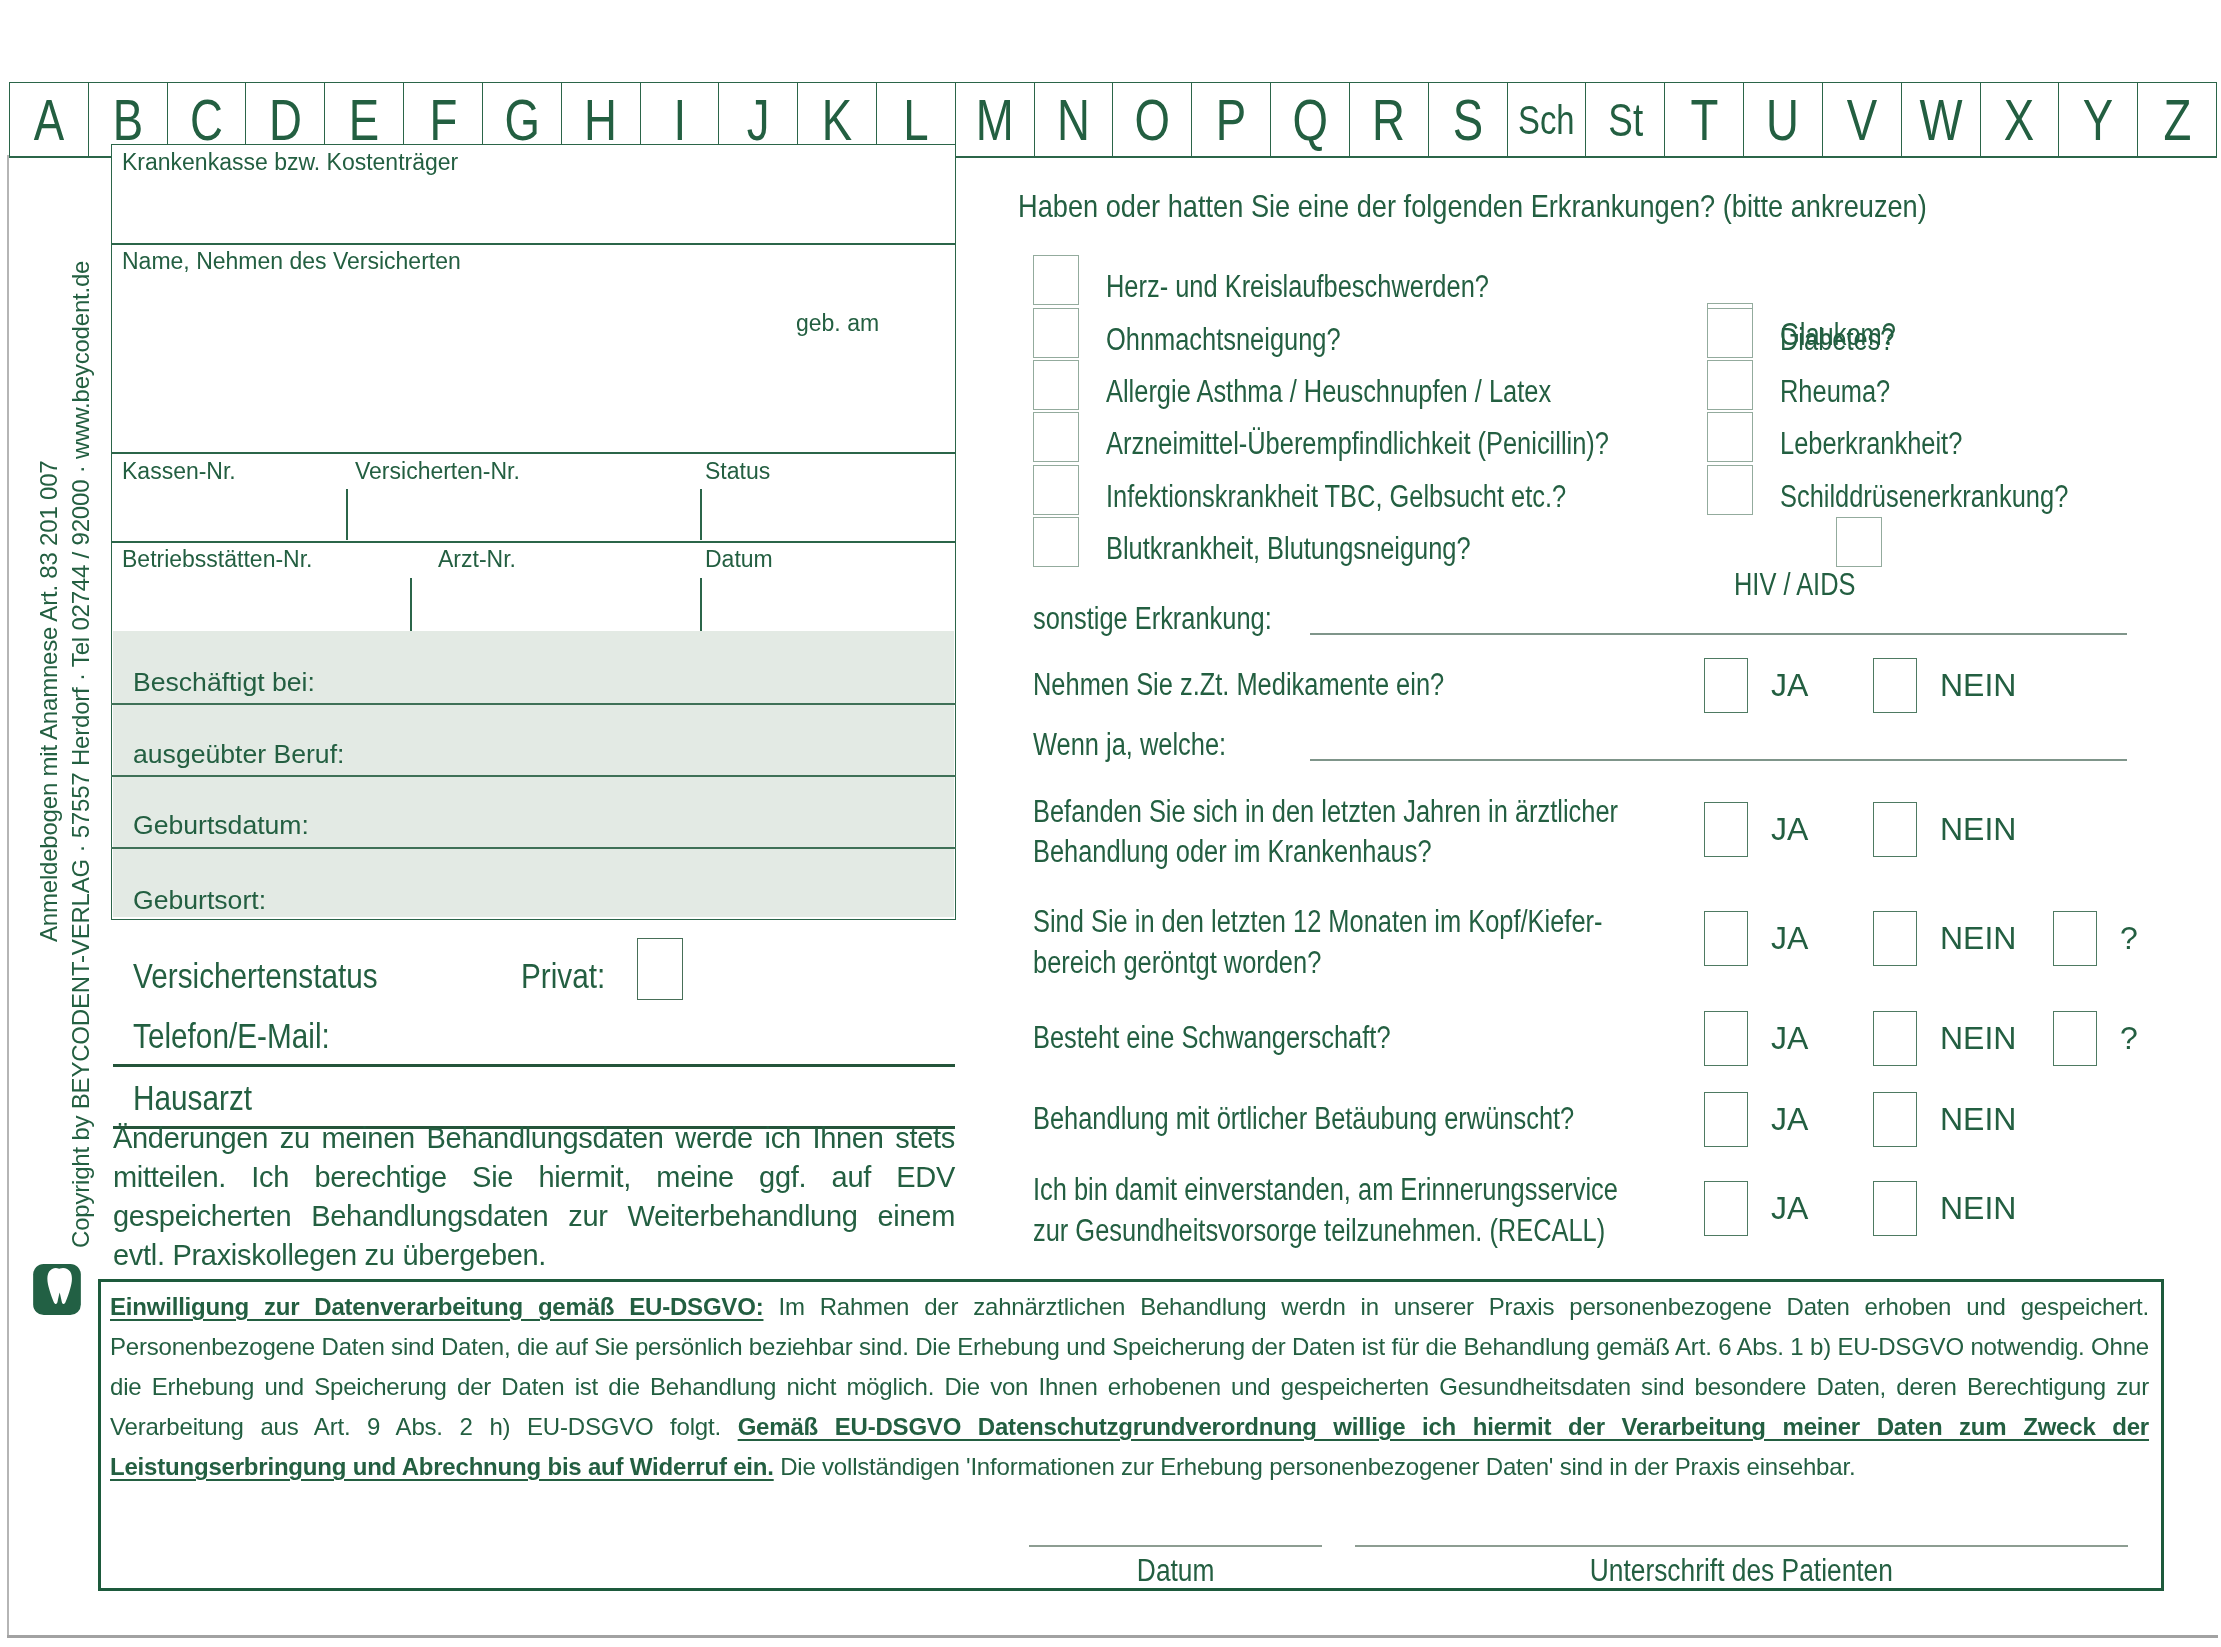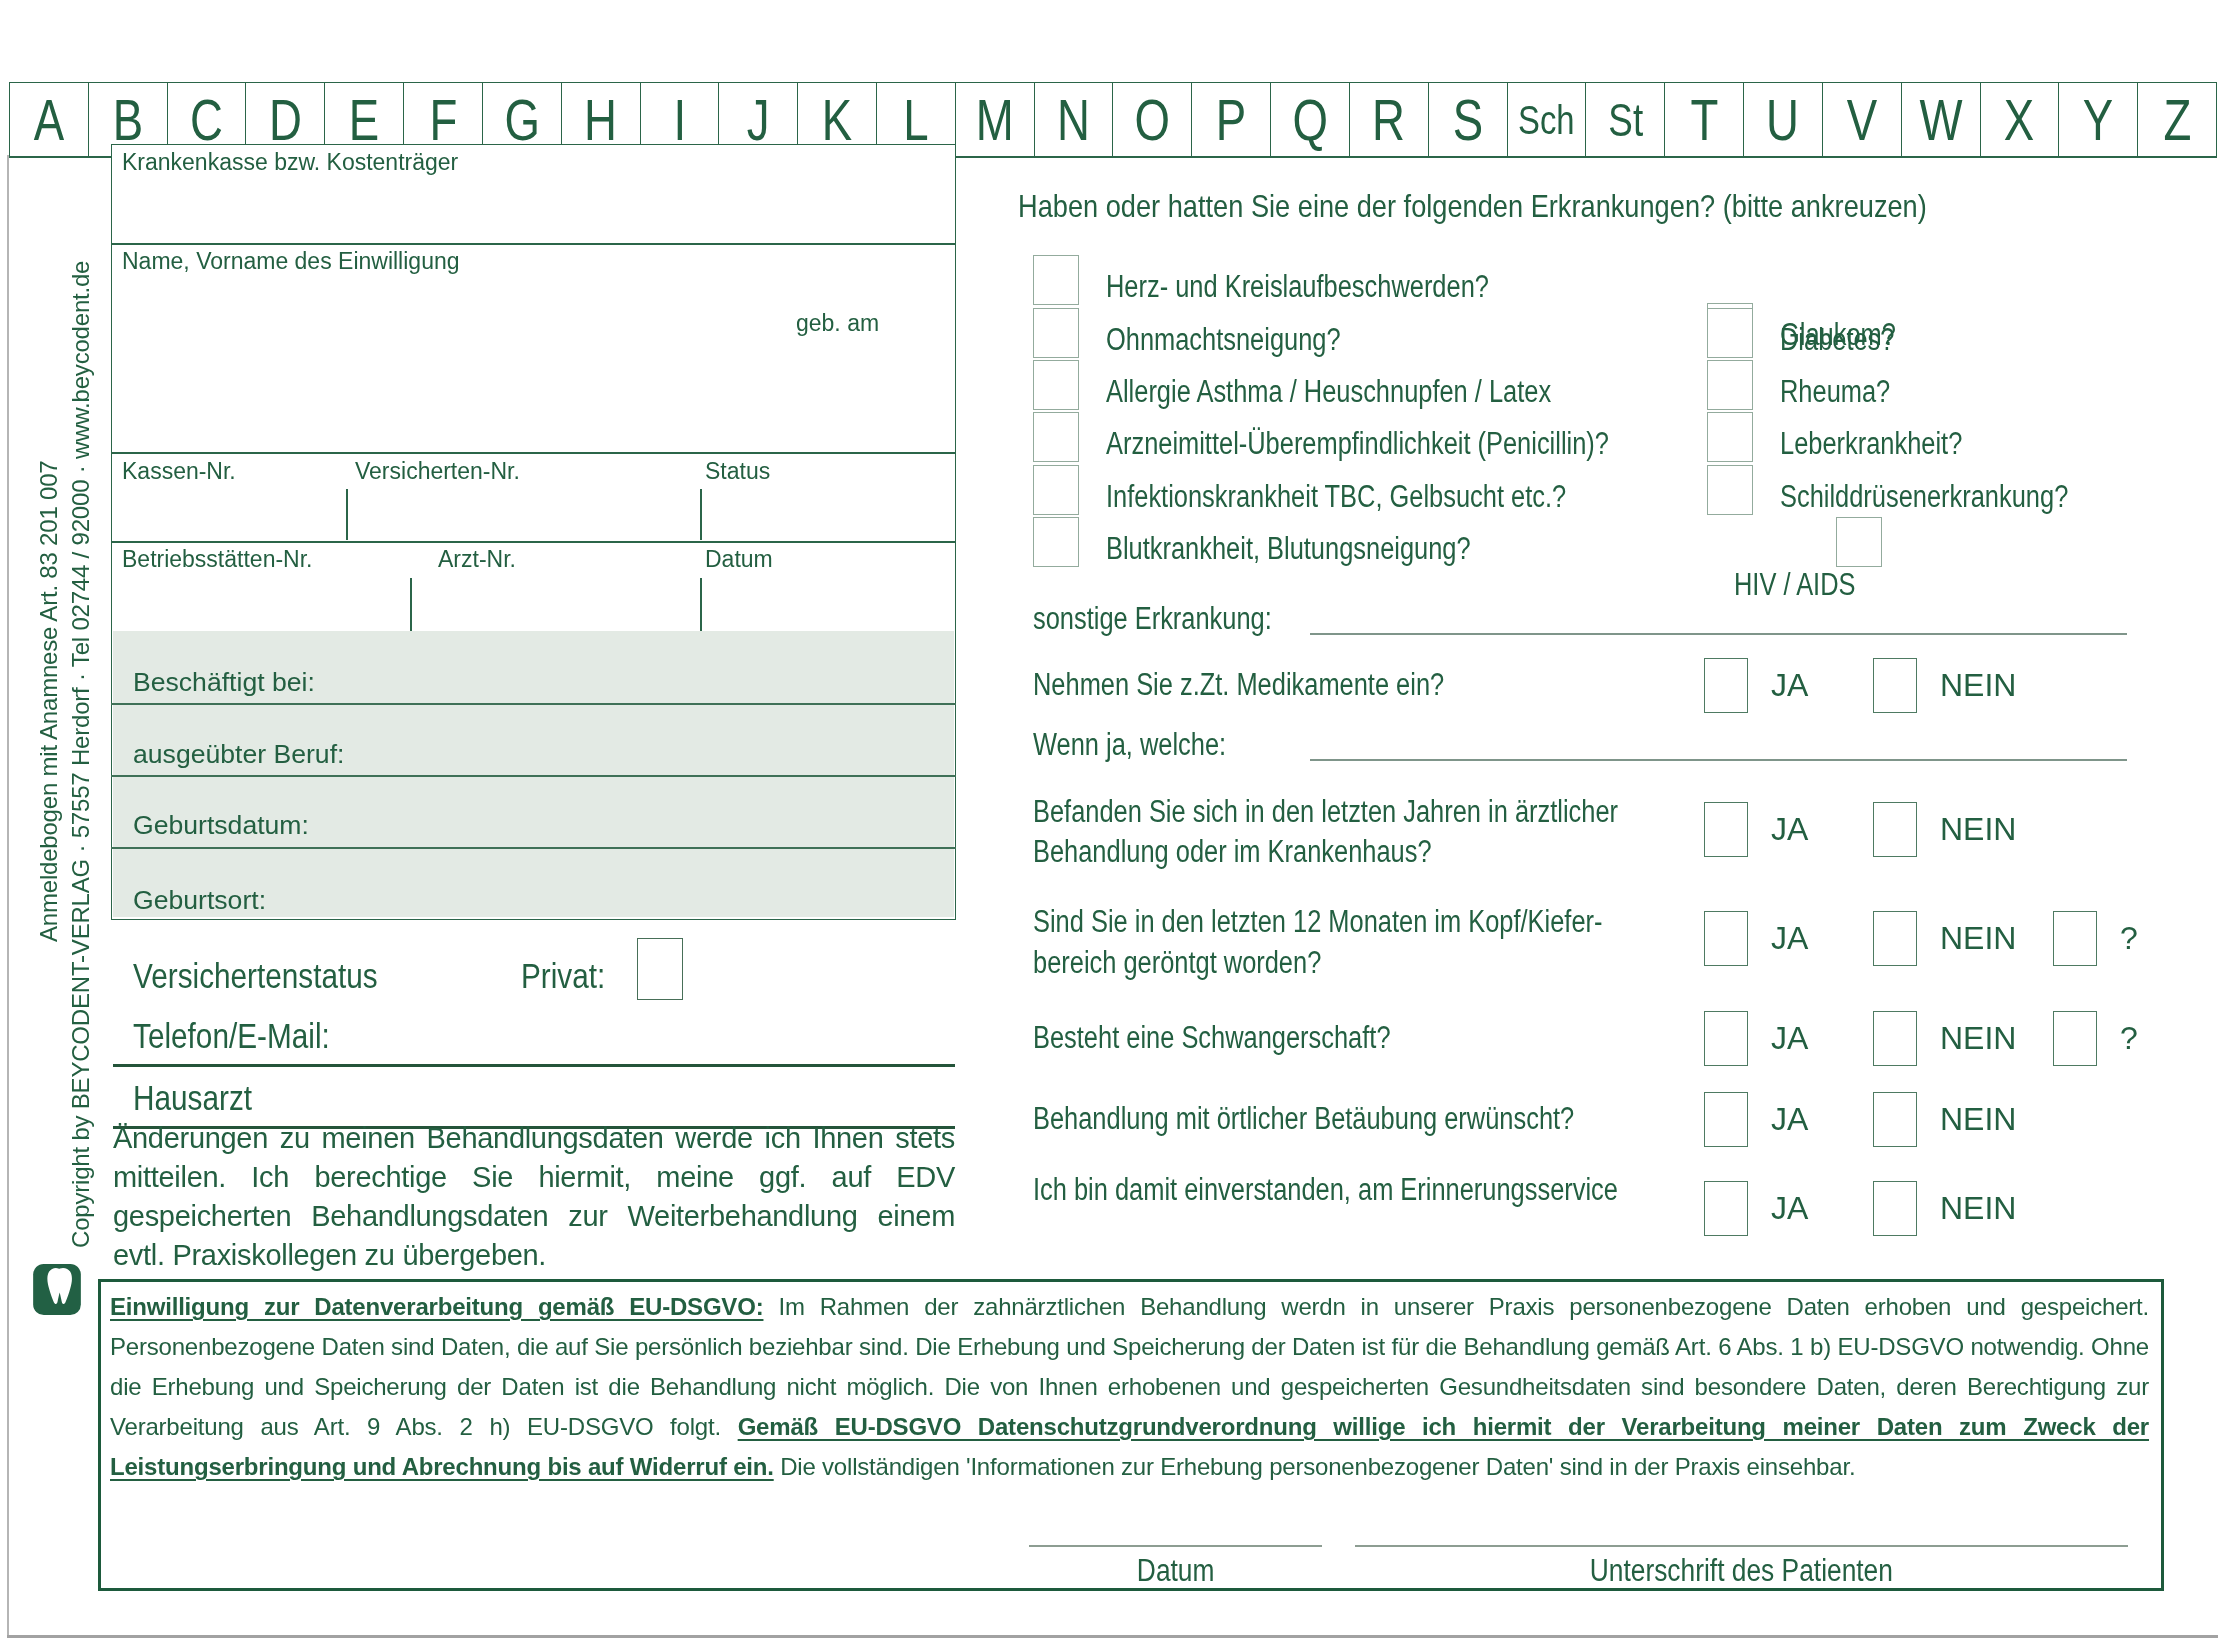--- a/index.html
+++ b/index.html
@@ -169,21 +169,21 @@
     <div class="tab-cell">
         <span>Z</span>
       </div>
   </div>
   <div class="bar-bottom" style="left:8.9px;width:102px;"></div>
   <div class="bar-bottom" style="left:956px;width:1261px;"></div>
 
   <div class="ins-box"></div>
   <div class="small-lbl" style="left:122px;top:149px;z-index:3;">Krankenkasse bzw. Kostenträger</div>
   <div class="hline" style="left:111px;top:243px;width:845px;z-index:3;"></div>
-  <div class="small-lbl" style="left:122px;top:248px;z-index:3;">Name, Vorname des Einwilligung</div>
+  <div class="small-lbl" style="left:122px;top:248px;z-index:3;">Name, Nehmen des Versicherten</div>
   <div class="small-lbl" style="left:796px;top:310px;z-index:3;">geb. am</div>
   <div class="hline" style="left:111px;top:452px;width:845px;z-index:3;"></div>
   <div class="small-lbl" style="left:122px;top:458px;z-index:3;">Kassen-Nr.</div>
   <div class="small-lbl" style="left:355px;top:458px;z-index:3;">Versicherten-Nr.</div>
   <div class="small-lbl" style="left:705px;top:458px;z-index:3;">Status</div>
   <div class="vtick" style="left:346px;top:489px;height:51px;z-index:3;"></div>
   <div class="vtick" style="left:700px;top:489px;height:51px;z-index:3;"></div>
   <div class="hline" style="left:111px;top:541px;width:845px;z-index:3;"></div>
   <div class="small-lbl" style="left:122px;top:546px;z-index:3;">Betriebsstätten-Nr.</div>
   <div class="small-lbl" style="left:410px;top:546px;z-index:3;margin-left:28px;">Arzt-Nr.</div>
@@ -321,20 +321,21 @@
   <div class="jn" style="left:1704px;top:1092px;">
     <div class="cb jn-cb"></div>
     <span class="jn-lbl">JA</span>
   </div>
   <div class="jn" style="left:1873px;top:1092px;">
     <div class="cb jn-cb"></div>
     <span class="jn-lbl">NEIN</span>
   </div>
 
   <div class="q-text" style="left:1033px;top:1172px;"><span class="cond82">Ich bin damit einverstanden, am Erinnerungsservice</span></div>
+  <div class="q-text" style="left:1033px;top:1213px;"><span class="cond82">zur Gesundheitsvorsorge teilzunehmen. (RECALL)</span></div>
   <div class="jn" style="left:1704px;top:1181px;">
     <div class="cb jn-cb"></div>
     <span class="jn-lbl">JA</span>
   </div>
   <div class="jn" style="left:1873px;top:1181px;">
     <div class="cb jn-cb"></div>
     <span class="jn-lbl">NEIN</span>
   </div>
 
   <div class="dsgvo-box"></div>

